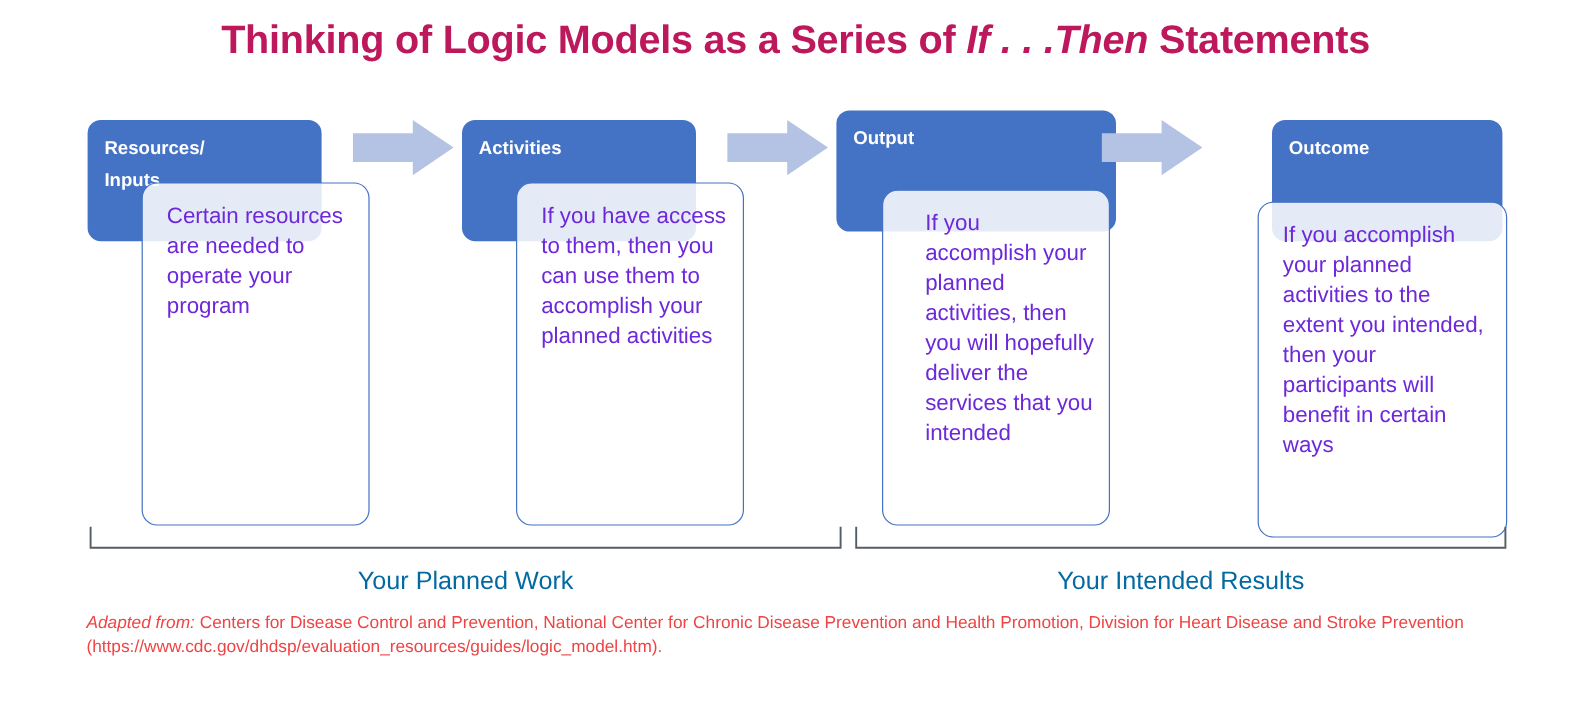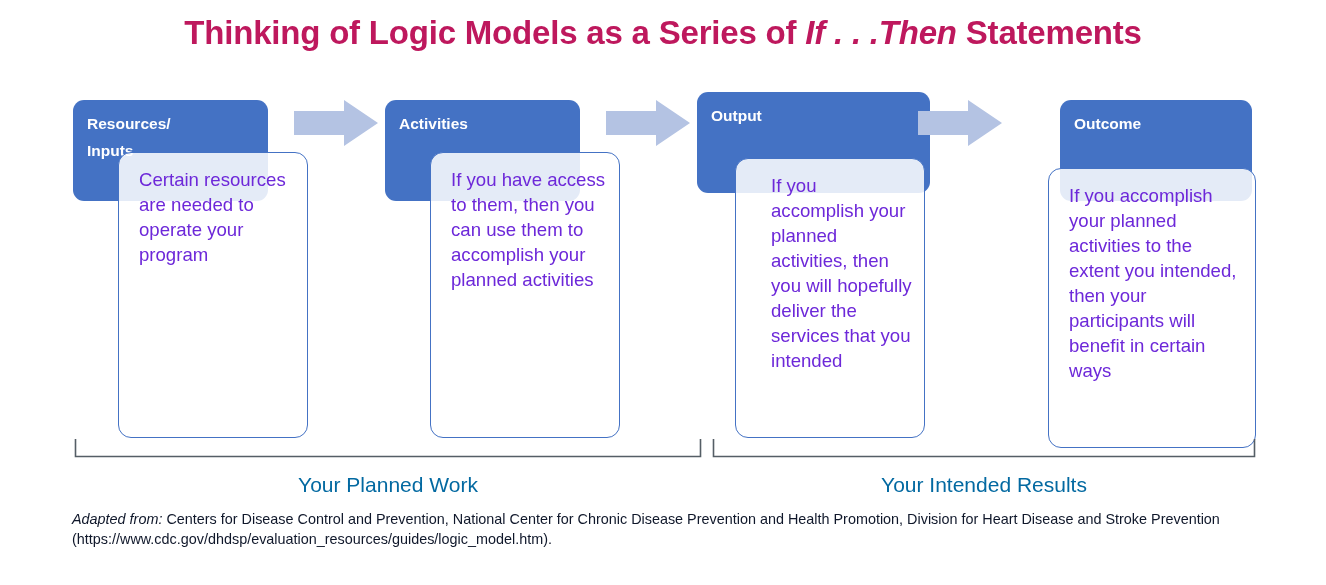--- a/index.html
+++ b/index.html
@@ -84,21 +84,21 @@
   }
 
   
   .footnote {
     position: absolute;
     left: 72px;
     top: 509px;
     width: 1190px;
     font-size: 14.4px;
     line-height: 1.42;
-    color: #0f172a;
+    color: #ef4444;
   }
   .footnote .em { font-style: italic; }
 </style>
 </head>
 <body>
 
 <div id="canvas">
 
   <div class="title">
     <span>Thinking of Logic Models as a Series of </span><span class="em">If . . .Then</span><span> Statements</span>

